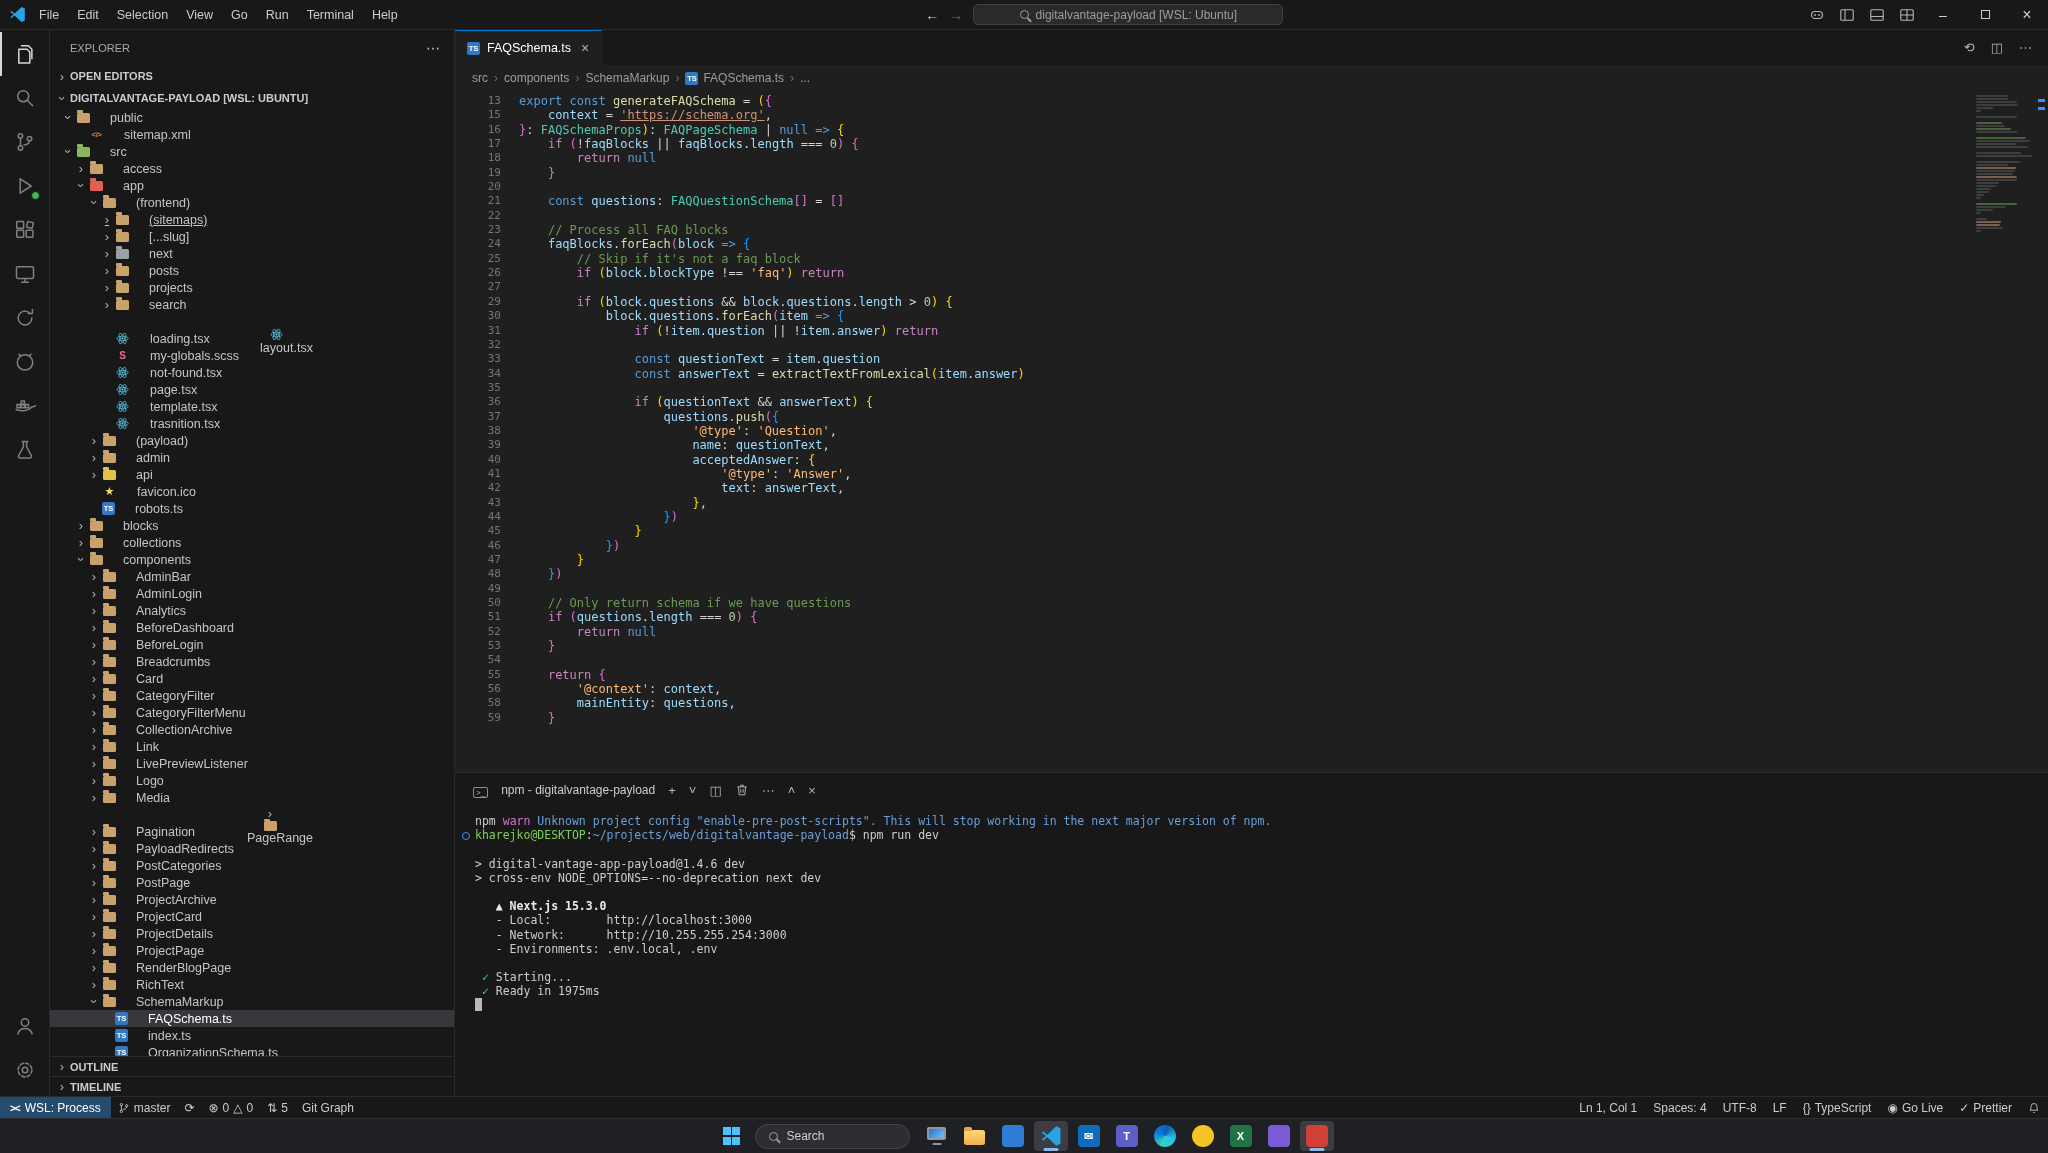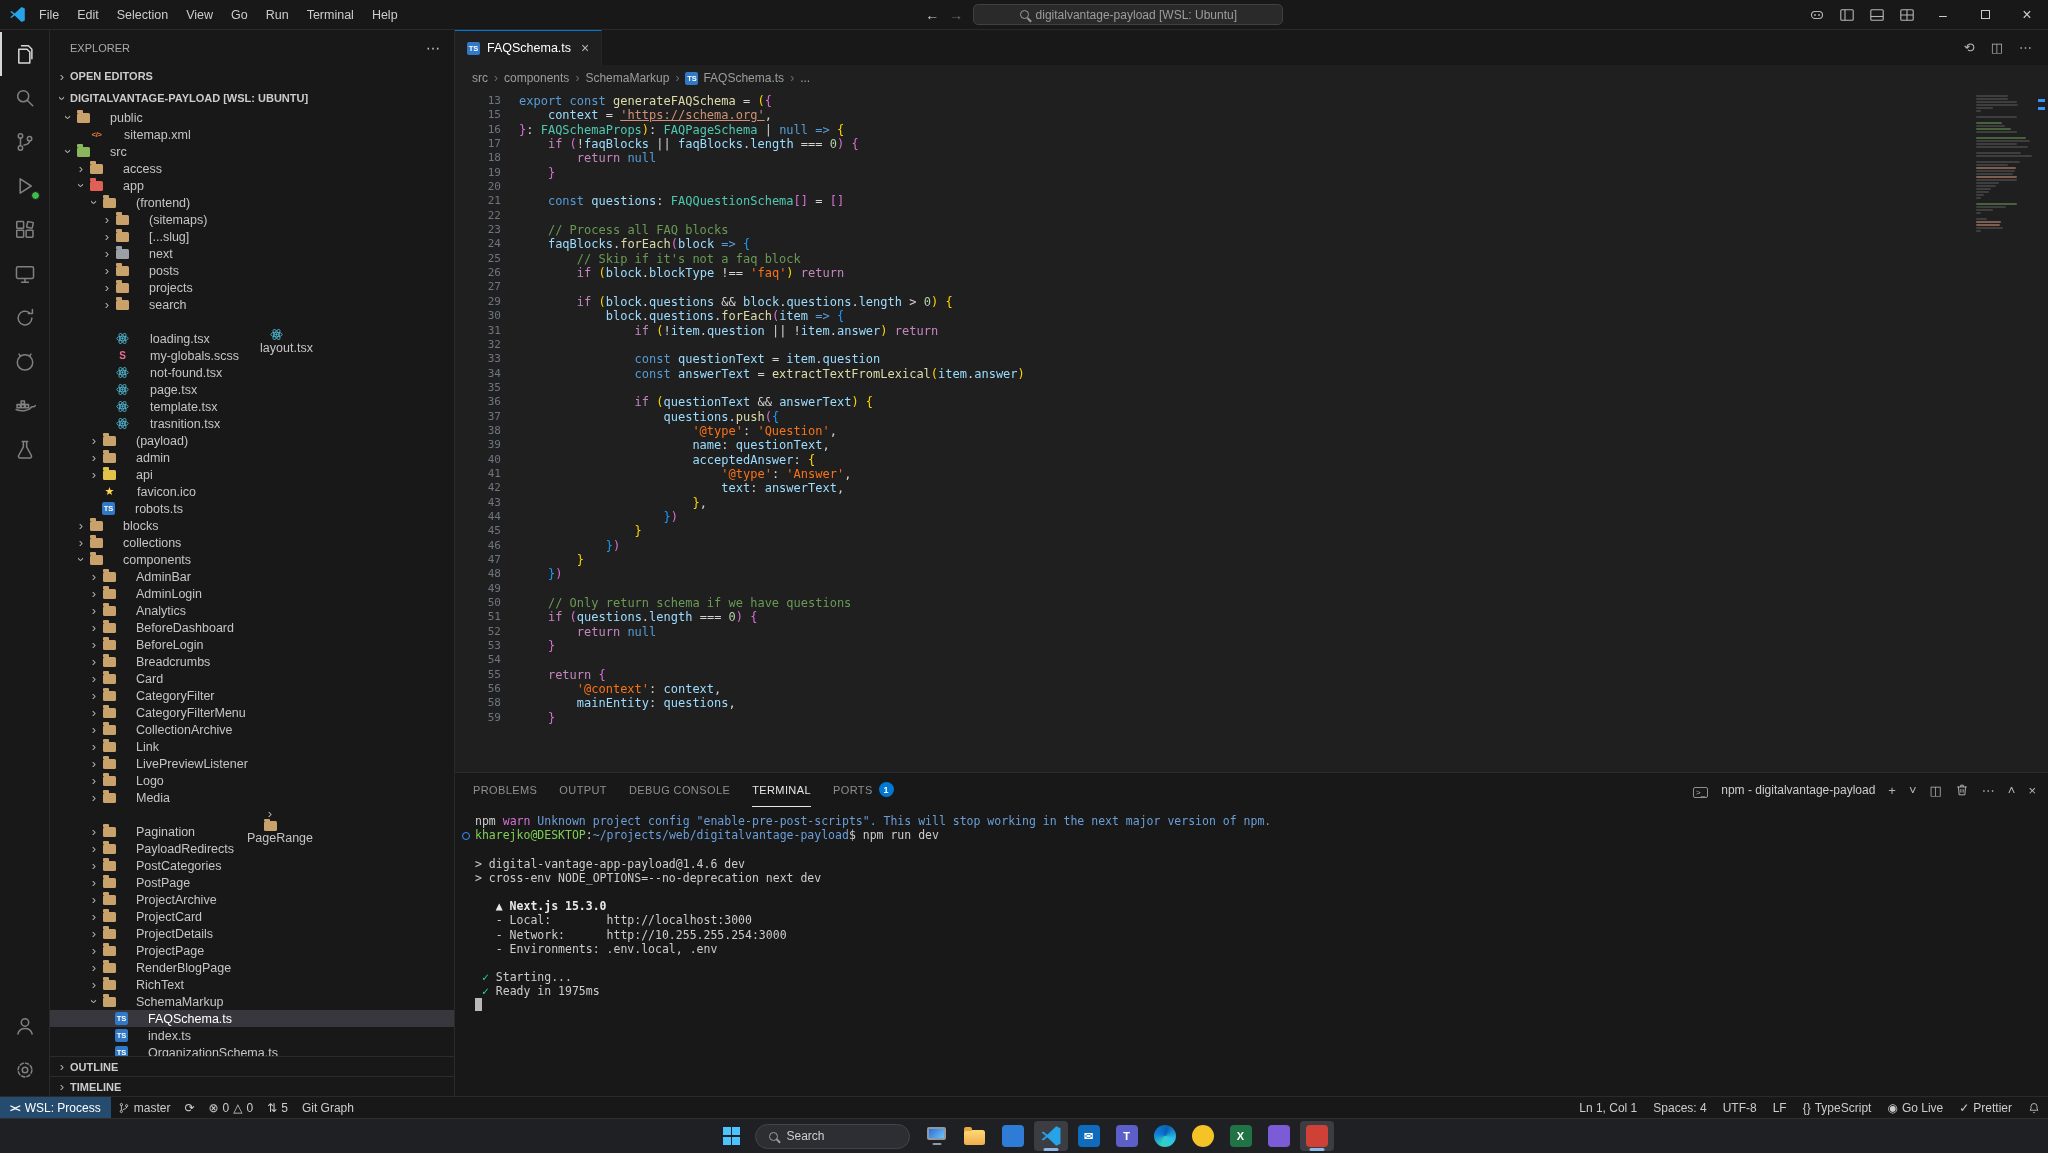--- a/index.html
+++ b/index.html
@@ -87,21 +87,21 @@
 .bc-item{display:flex;align-items:center;gap:5px}
 .bc-sep{color:#6e6e6e}
 .bc-sep::before{content:"›"}
 
 .editor{flex:1;position:relative;overflow:hidden;min-height:0}
 .code-area{position:absolute;inset:0;padding-top:3px;font-family:"DejaVu Sans Mono",monospace;font-size:12px;line-height:14.35px}
 .code-row{display:flex;height:14.35px;white-space:pre}
 .ln{width:46px;flex:none;text-align:right;color:#6e7681;font-size:11px}
 .lc{padding-left:18px}
 .tk-k{color:#569cd6}.tk-c{color:#c586c0}.tk-f{color:#dcdcaa}.tk-v{color:#9cdcfe}
-.tk-ty{color:#4ec9b0}.tk-s{color:#f97316}.tk-sl{color:#ce9178;text-decoration:underline}
+.tk-ty{color:#4ec9b0}.tk-s{color:#fdba74}.tk-sl{color:#ce9178;text-decoration:underline}
 .tk-cm{color:#6a9955}.tk-n{color:#b5cea8}.tk-t{color:#d4d4d4}
 .tk-b1{color:#ffd700}.tk-b2{color:#da70d6}.tk-b3{color:#179fff}
 .minimap{position:absolute;top:4px;right:14px;width:58px}
 .mm-line{height:2px;margin-bottom:1px;border-radius:1px}
 .rm{position:absolute;right:3px;width:7px;height:3px;background:#3794ff}
 
 
 .panel{height:324px;flex:none;border-top:1px solid #2a2a2a;background:#181818;display:flex;flex-direction:column}
 .panel-header{height:34px;flex:none;display:flex;align-items:center;justify-content:space-between;padding:0 12px 0 18px}
 .panel-tabs{display:flex;gap:22px;height:100%;align-items:stretch}
@@ -366,21 +366,21 @@
           <div class="tree-row" style="padding-left: 23px;">
             <span class="chev exp"></span>
             <span class="fold" style="background: rgb(224, 96, 85);"></span>
             <span class="tree-label">app</span>
           </div>
           <div class="tree-row" style="padding-left: 36px;">
             <span class="chev exp"></span>
             <span class="fold" style="background: rgb(201, 162, 107);"></span>
             <span class="tree-label">(frontend)</span>
           </div>
-          <div class="tree-row" style="padding-left: 49px;">
+          <div class="tree-row" style="padding-left: 49px; text-decoration: underline;">
             <span class="chev"></span>
             <span class="fold" style="background: rgb(201, 162, 107);"></span>
             <span class="tree-label">(sitemaps)</span>
           </div>
           <div class="tree-row" style="padding-left: 49px;">
             <span class="chev"></span>
             <span class="fold" style="background: rgb(201, 162, 107);"></span>
             <span class="tree-label">[...slug]</span>
           </div>
           <div class="tree-row" style="padding-left: 49px;">
@@ -820,38 +820,20 @@
             <div class="mm-line" style="width: 24.3px; background: rgba(206, 145, 120, 0.55);"></div>
             <div class="mm-line" style="width: 27px; background: rgba(255, 255, 255, 0.14);"></div>
             <div class="mm-line" style="width: 4.5px; background: rgba(255, 255, 255, 0.14);"></div>
           </div>
         <span class="rm" style="top:8px"></span>
         <span class="rm" style="top:16px"></span>
       </div>
 
       <div class="panel">
         <div class="panel-header">
-          <div class="panel-tabs">
-              <span class="ptab">
-                <span class="ptab-label">PROBLEMS</span>
-              </span>
-              <span class="ptab">
-                <span class="ptab-label">OUTPUT</span>
-              </span>
-              <span class="ptab">
-                <span class="ptab-label">DEBUG CONSOLE</span>
-              </span>
-              <span class="ptab active">
-                <span class="ptab-label">TERMINAL</span>
-              </span>
-              <span class="ptab">
-                <span class="ptab-label">PORTS</span>
-                <span class="ptab-badge">1</span>
-              </span>
-            </div>
           <div class="panel-right">
             <span class="g-term"></span>
             <span class="session">npm - digitalvantage-payload</span>
             <span class="g-plus"></span>
             <span class="g-chevdown"></span>
             <span class="g-split"></span>
             <span>
               <svg viewBox="0 0 16 16">
                   <g fill="none" stroke="currentColor" stroke-width="1.1">
                     <path d="M2.5 4.5h11M6.5 4.5v-2h3v2M4 4.5l.7 9h6.6l.7-9M6.7 7v4M9.3 7v4"></path>

